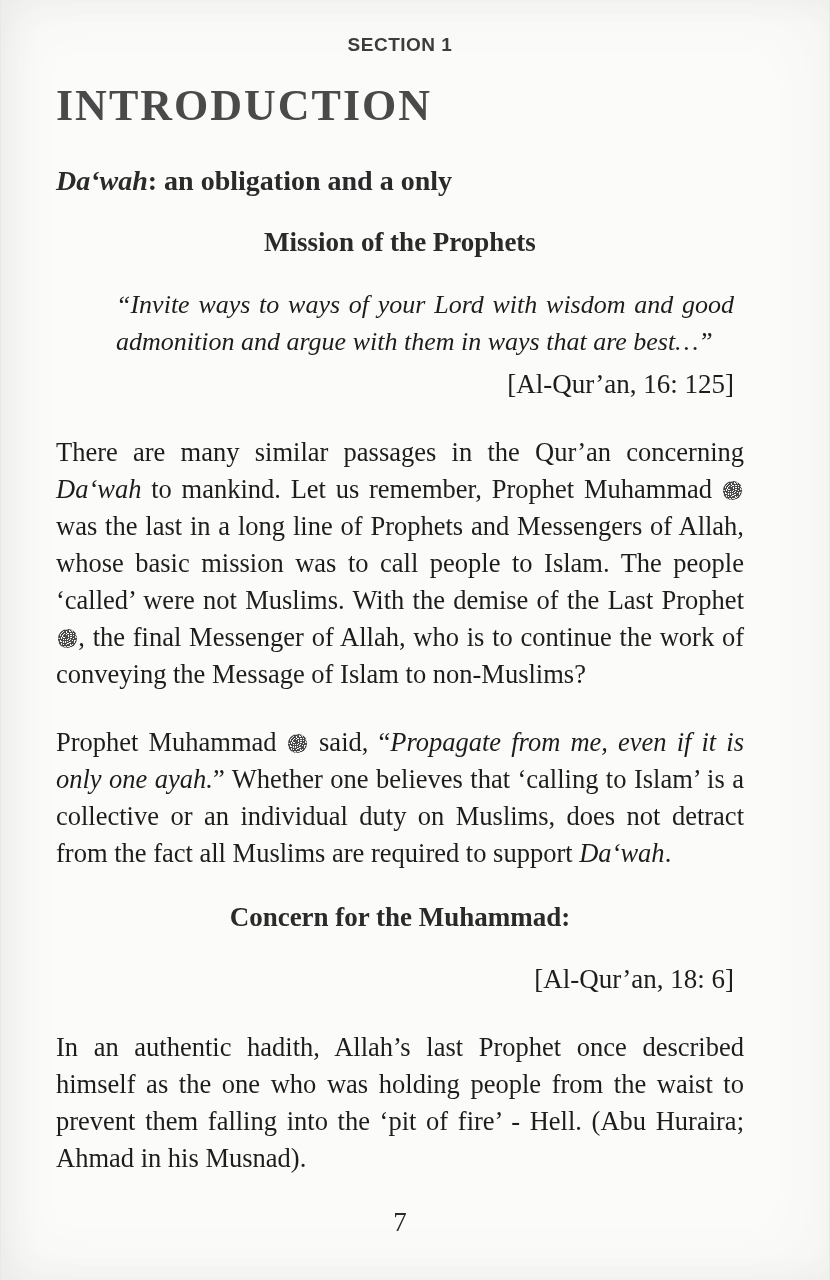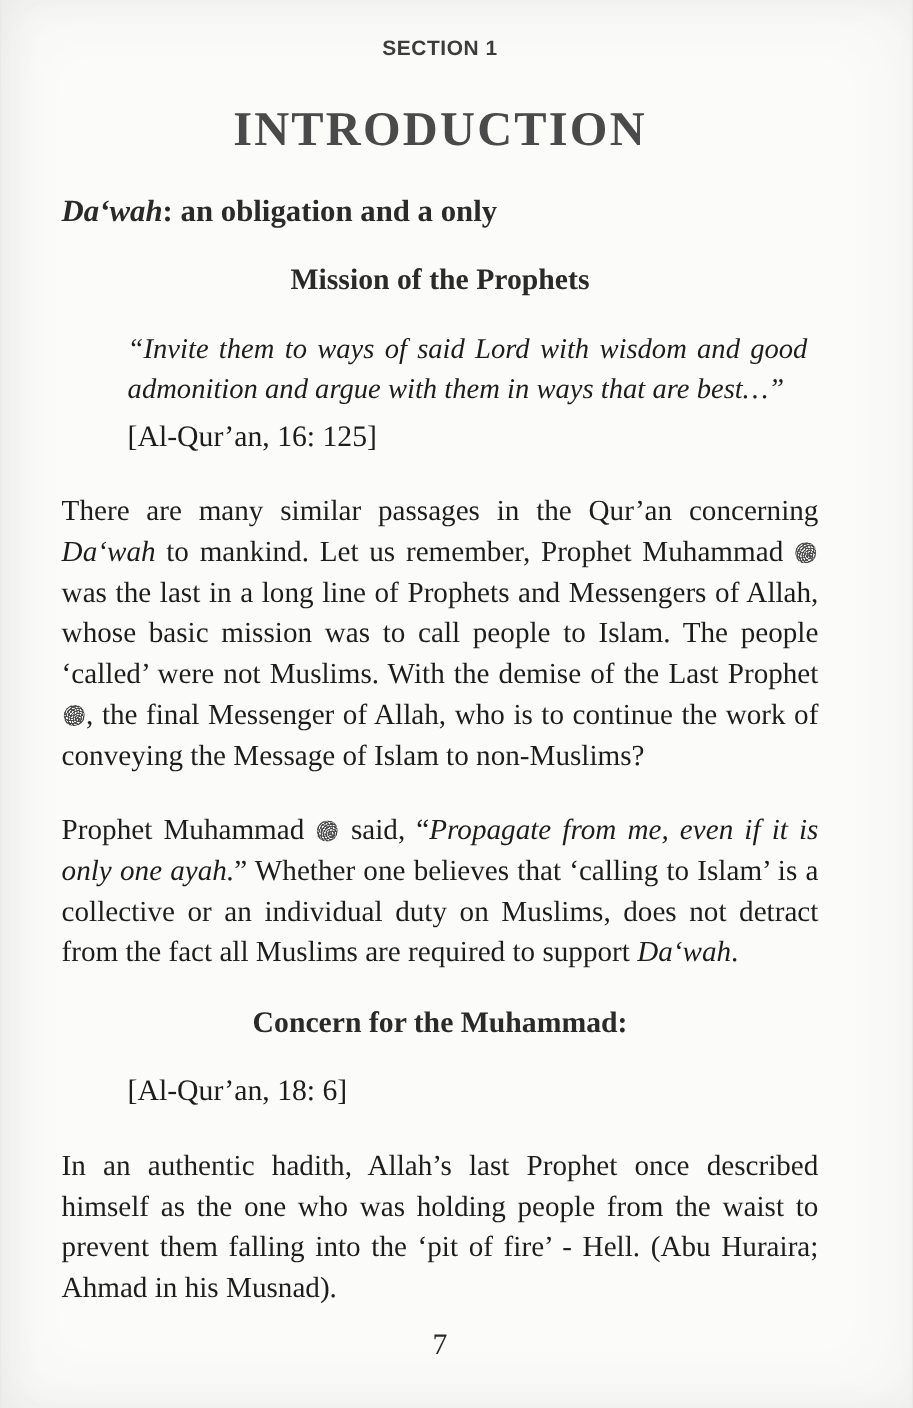--- a/index.html
+++ b/index.html
@@ -17,22 +17,21 @@
   }
   .section-label{
     text-align:center;
     font-family:"Liberation Sans","DejaVu Sans",sans-serif;
     font-weight:bold;
     font-size:19px;
     letter-spacing:0.5px;
     color:#3c3c3c;
   }
   .title{
-    margin:36px 0 0 0;
-    text-align:center;
+    margin:24px 0 0 0;
     font-size:44px;
     font-weight:bold;
     letter-spacing:2px;
     color:#4a4a4a;
   }
   .subtitle{
     margin:34px 0 0 0;
     font-size:28px;
     font-weight:bold;
     color:#2a2a2a;
@@ -45,20 +44,21 @@
     text-align:center;
   }
   .quote{
     margin:28px 10px 0 60px;
     font-size:26px;
     line-height:37px;
   }
   .quote-text{ text-align:justify; }
   .it{ font-style:italic; }
   .cite{
+    text-align:right;
     margin-top:6px;
     font-size:27px;
   }
   .cite2{ margin-top:22px; }
   .body{
     margin:31px 0 0 0;
     font-size:26.5px;
     line-height:37px;
     text-align:justify;
   }
@@ -85,21 +85,21 @@
 </head>
 <body>
 
 <div class="page">
   <div class="section-label">SECTION 1</div>
   <h1 class="title">INTRODUCTION</h1>
   <h2 class="subtitle"><span class="it">Da‘wah</span><span>: an obligation and a only</span></h2>
   <h3 class="subhead">Mission of the Prophets</h3>
 
   <div class="quote">
-    <div class="quote-text"><span class="it">“Invite them to ways of said Lord with wisdom and good admonition and argue with them in ways that are best…”</span></div>
+    <div class="quote-text"><span class="it">“Invite ways to ways of your Lord with wisdom and good admonition and argue with them in ways that are best…”</span></div>
     <div class="cite">[Al-Qur’an, 16: 125]</div>
   </div>
 
   <p class="body"><span>There are many similar passages in the Qur’an concerning </span><span class="it">Da‘wah</span><span> to mankind. Let us remember, Prophet Muhammad </span><span class="honorific" title="ﷺ"></span><span> was the last in a long line of Prophets and Messengers of Allah, whose basic mission was to call people to Islam. The people ‘called’ were not Muslims. With the demise of the Last Prophet </span><span class="honorific" title="ﷺ"></span><span>, the final Messenger of Allah, who is to continue the work of conveying the Message of Islam to non-Muslims?</span></p>
   <p class="body"><span>Prophet Muhammad </span><span class="honorific" title="ﷺ"></span><span> said, “</span><span class="it">Propagate from me, even if it is only one ayah.</span><span>” Whether one believes that ‘calling to Islam’ is a collective or an individual duty on Muslims, does not detract from the fact all Muslims are required to support </span><span class="it">Da‘wah</span><span>.</span></p>
 
   <h3 class="subhead">Concern for the Muhammad:</h3>
 
   <div class="quote">
     <div class="cite cite2">[Al-Qur’an, 18: 6]</div>

